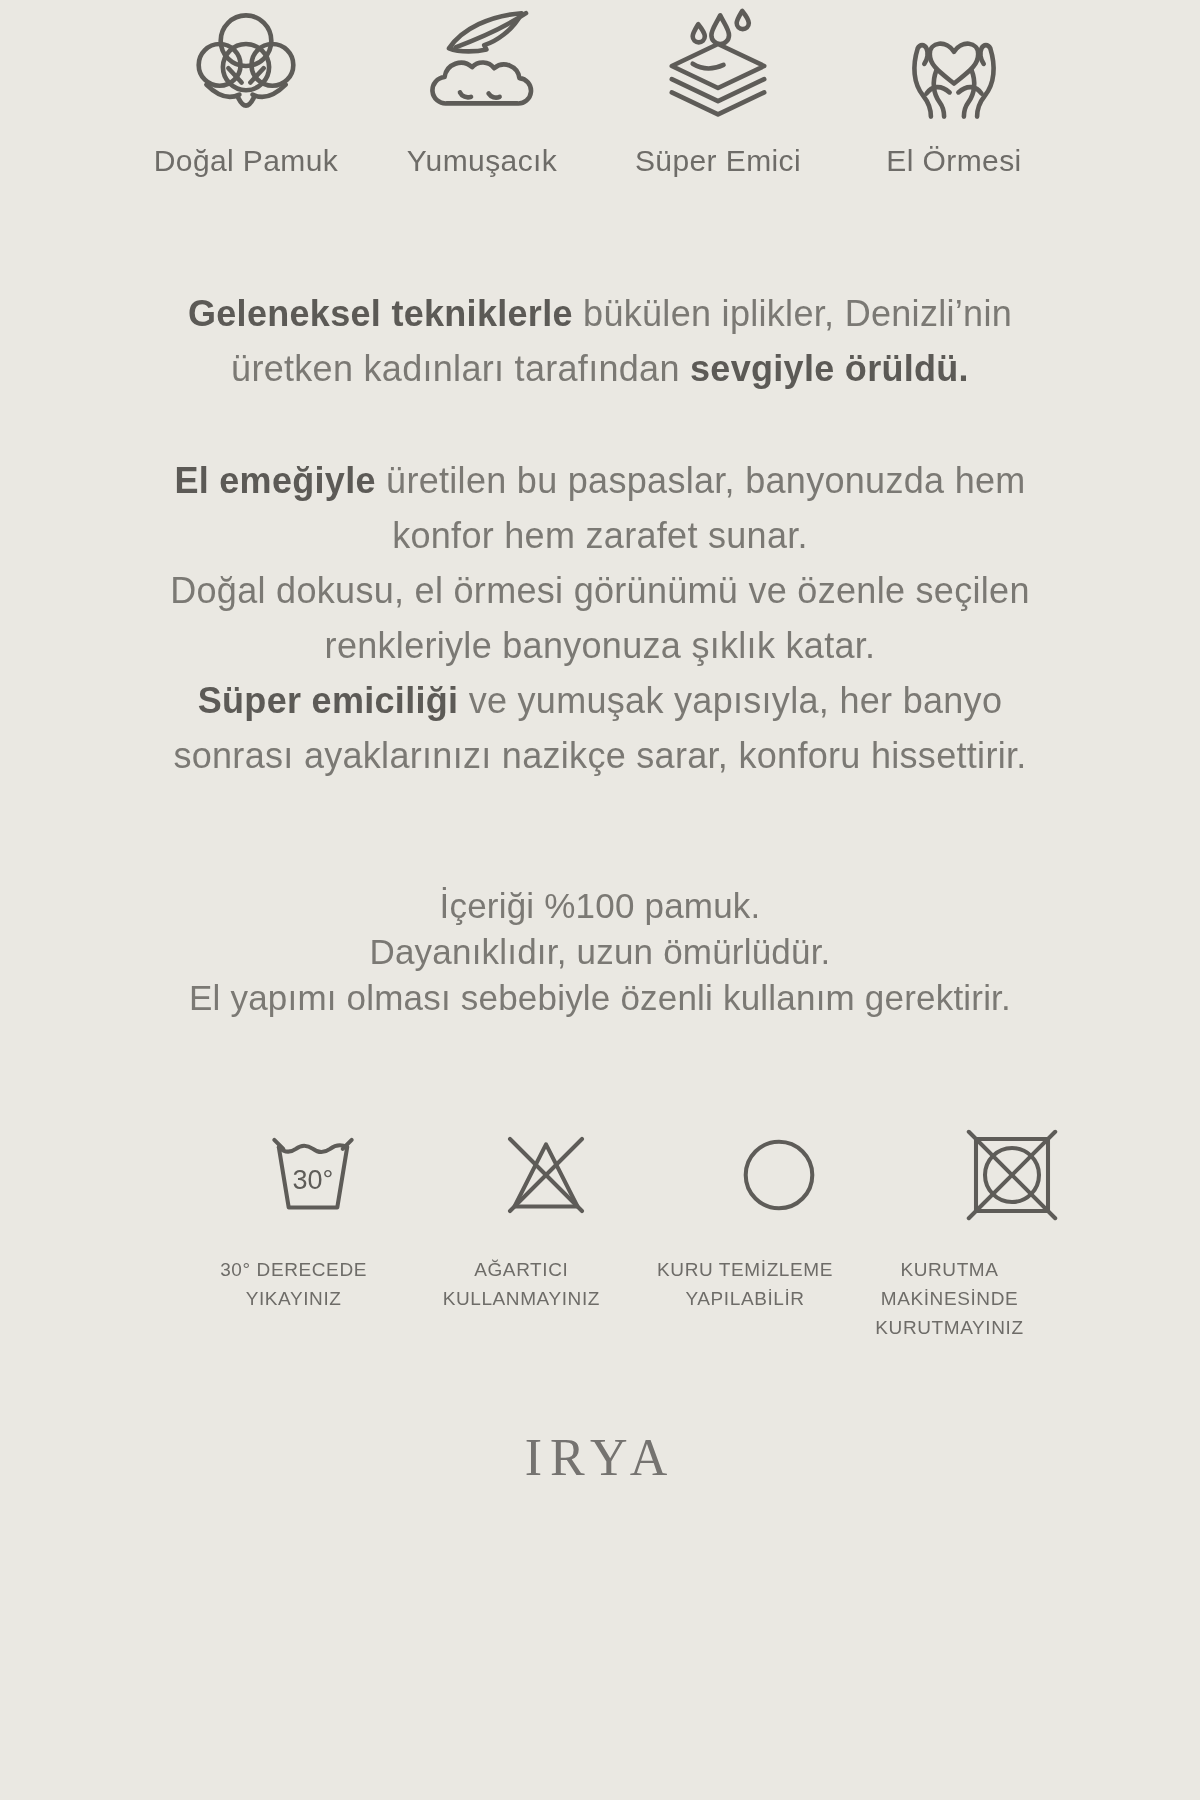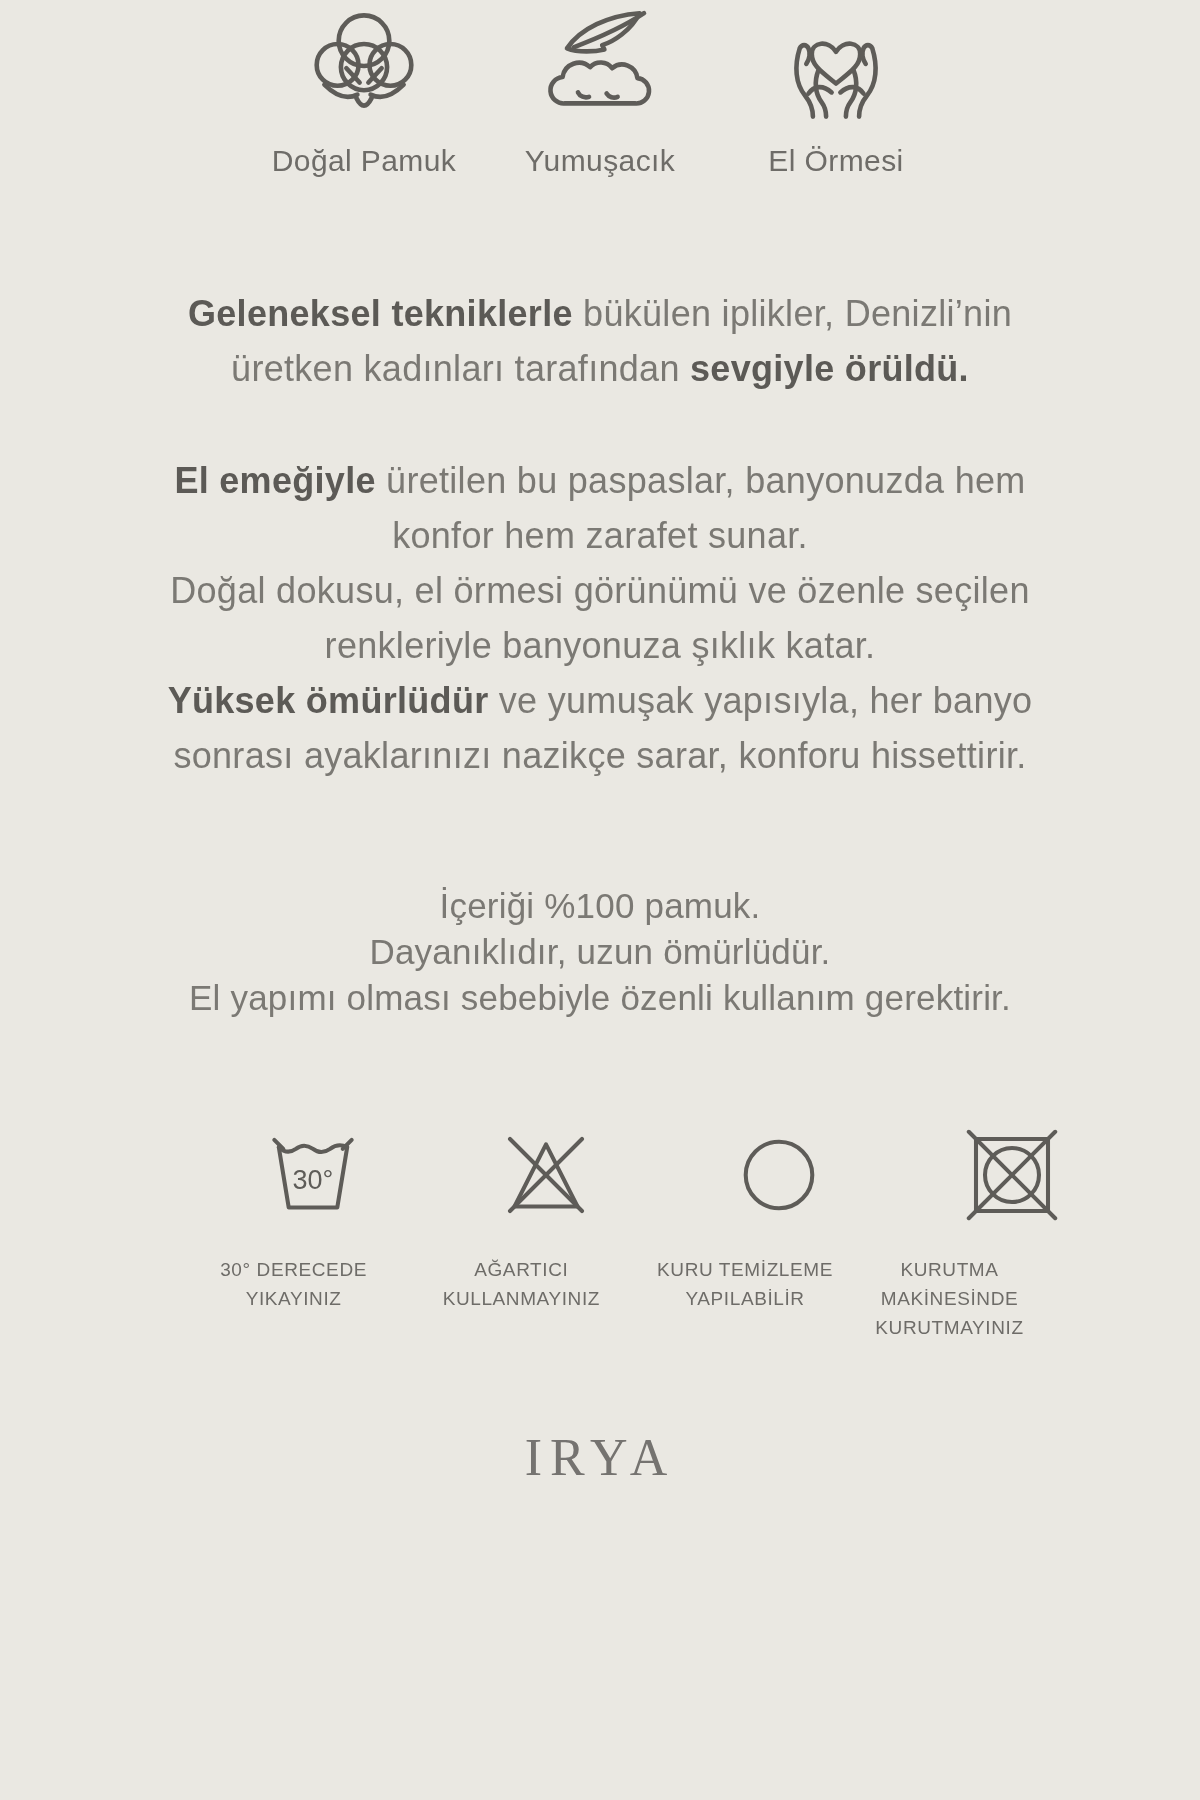--- a/index.html
+++ b/index.html
@@ -66,20 +66,34 @@
           <path d="M30 44 C42 26 68 14 96 12 C88 28 72 38 62 41 L64 45 C56 47 40 48 30 44 Z"></path>
           <path d="M36 43 C60 34 82 24 100 12"></path>
           <path d="M28 94 A12 12 0 0 1 26 70 A15 15 0 0 1 51 61 A13 13 0 0 1 71 62 A14 14 0 0 1 94 71 A11 11 0 0 1 92 94 Z"></path>
           <path d="M40 84 a8 8 0 0 0 10 4"></path>
           <path d="M66 85 a8 8 0 0 0 10 3"></path>
         </g>
       </svg>
       <div class="feature-label">Yumuşacık</div>
     </div>
 
+    <div class="feature">
+      <svg viewBox="0 0 120 120">
+        <g fill="none" stroke="#5e5c58" stroke-width="4.2" stroke-linecap="round" stroke-linejoin="round">
+          <path d="M62 14 C58 22 54 27 54 32 A8 8 0 0 0 70 32 C70 27 66 22 62 14 Z"></path>
+          <path d="M42 22 C39 27 37 30 37 33 A5.5 5.5 0 0 0 48 33 C48 30 46 27 42 22 Z"></path>
+          <path d="M82 10 C79 15 77 18 77 21 A5.5 5.5 0 0 0 88 21 C88 18 86 15 82 10 Z"></path>
+          <path d="M18 60 L60 40 L102 60 L60 80 Z"></path>
+          <path d="M37 58 Q50 66 65 59"></path>
+          <path d="M18 72 L60 92 L102 72"></path>
+          <path d="M18 84 L60 104 L102 84"></path>
+        </g>
+      </svg>
+      <div class="feature-label">Süper Emici</div>
+    </div>
 
     <div class="feature">
       <svg viewBox="0 0 120 120">
         <g fill="none" stroke="#5e5c58" stroke-width="4.2" stroke-linecap="round" stroke-linejoin="round">
           <path d="M60 76 C48 66 38 60 38 49 C38 38 53 36 60 47 C67 36 82 38 82 49 C82 60 72 66 60 76 Z"></path>
           <path d="M33 58 C36 54 37 48 35 44 C33 40 29 40 27 44 C22 60 23 76 32 87 C36 92 39 98 39 106"></path>
           <path d="M44 64 C40 74 41 85 47 93 C50 97 51 101 51 106"></path>
           <path d="M56 84 C48 77 40 78 35 85"></path>
           <path d="M87 58 C84 54 83 48 85 44 C87 40 91 40 93 44 C98 60 97 76 88 87 C84 92 81 98 81 106"></path>
           <path d="M76 64 C80 74 79 85 73 93 C70 97 69 101 69 106"></path>
@@ -94,21 +108,21 @@
   <div class="intro">
     <div class="line"><b>Geleneksel tekniklerle</b><span> bükülen iplikler, Denizli’nin</span></div>
     <div class="line"><span>üretken kadınları tarafından </span><b>sevgiyle örüldü.</b></div>
   </div>
 
   <div class="desc">
     <div class="line"><b>El emeğiyle</b><span> üretilen bu paspaslar, banyonuzda hem</span></div>
     <div class="line">konfor hem zarafet sunar.</div>
     <div class="line">Doğal dokusu, el örmesi görünümü ve özenle seçilen</div>
     <div class="line">renkleriyle banyonuza şıklık katar.</div>
-    <div class="line"><b>Yüksek ömürlüdür</b><span> ve yumuşak yapısıyla, her banyo</span></div>
+    <div class="line"><b>Süper emiciliği</b><span> ve yumuşak yapısıyla, her banyo</span></div>
     <div class="line">sonrası ayaklarınızı nazikçe sarar, konforu hissettirir.</div>
   </div>
 
   <div class="info">
     <div class="line">İçeriği %100 pamuk.</div>
     <div class="line">Dayanıklıdır, uzun ömürlüdür.</div>
     <div class="line">El yapımı olması sebebiyle özenli kullanım gerektirir.</div>
   </div>
 
   <div class="care-row">

